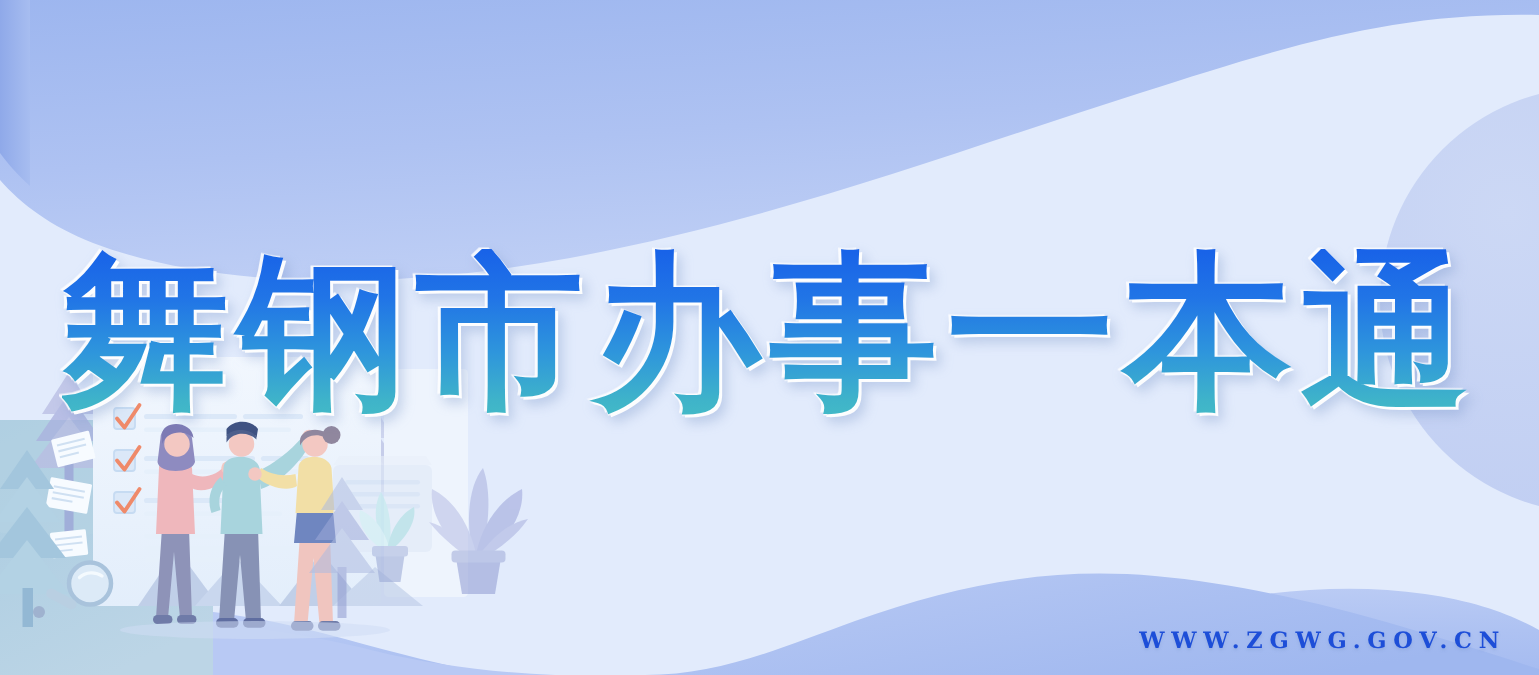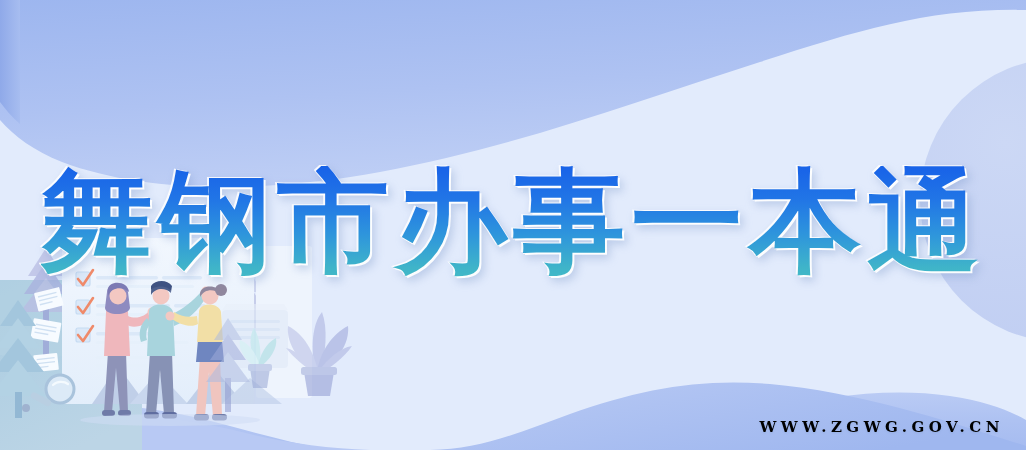--- a/index.html
+++ b/index.html
@@ -51,21 +51,21 @@
     -webkit-text-fill-color: transparent;
     filter:
       drop-shadow(2px 2px 0 rgba(255,255,255,0.95))
       drop-shadow(-2px -1px 0 rgba(255,255,255,0.85))
       drop-shadow(3px 4px 4px rgba(120,150,200,0.35));
   }
   #site-url {
     position: absolute;
     right: 22px;
     bottom: 14px;
-    color: #000000;
+    color: #1d4ed8;
     font-family: "DejaVu Serif", "Liberation Serif", serif;
     font-size: 15px;
     font-weight: bold;
     letter-spacing: 4.5px;
     text-shadow: 0 1px 2px rgba(120,150,200,0.35);
     white-space: nowrap;
   }
 </style>
 </head>
 <body>

